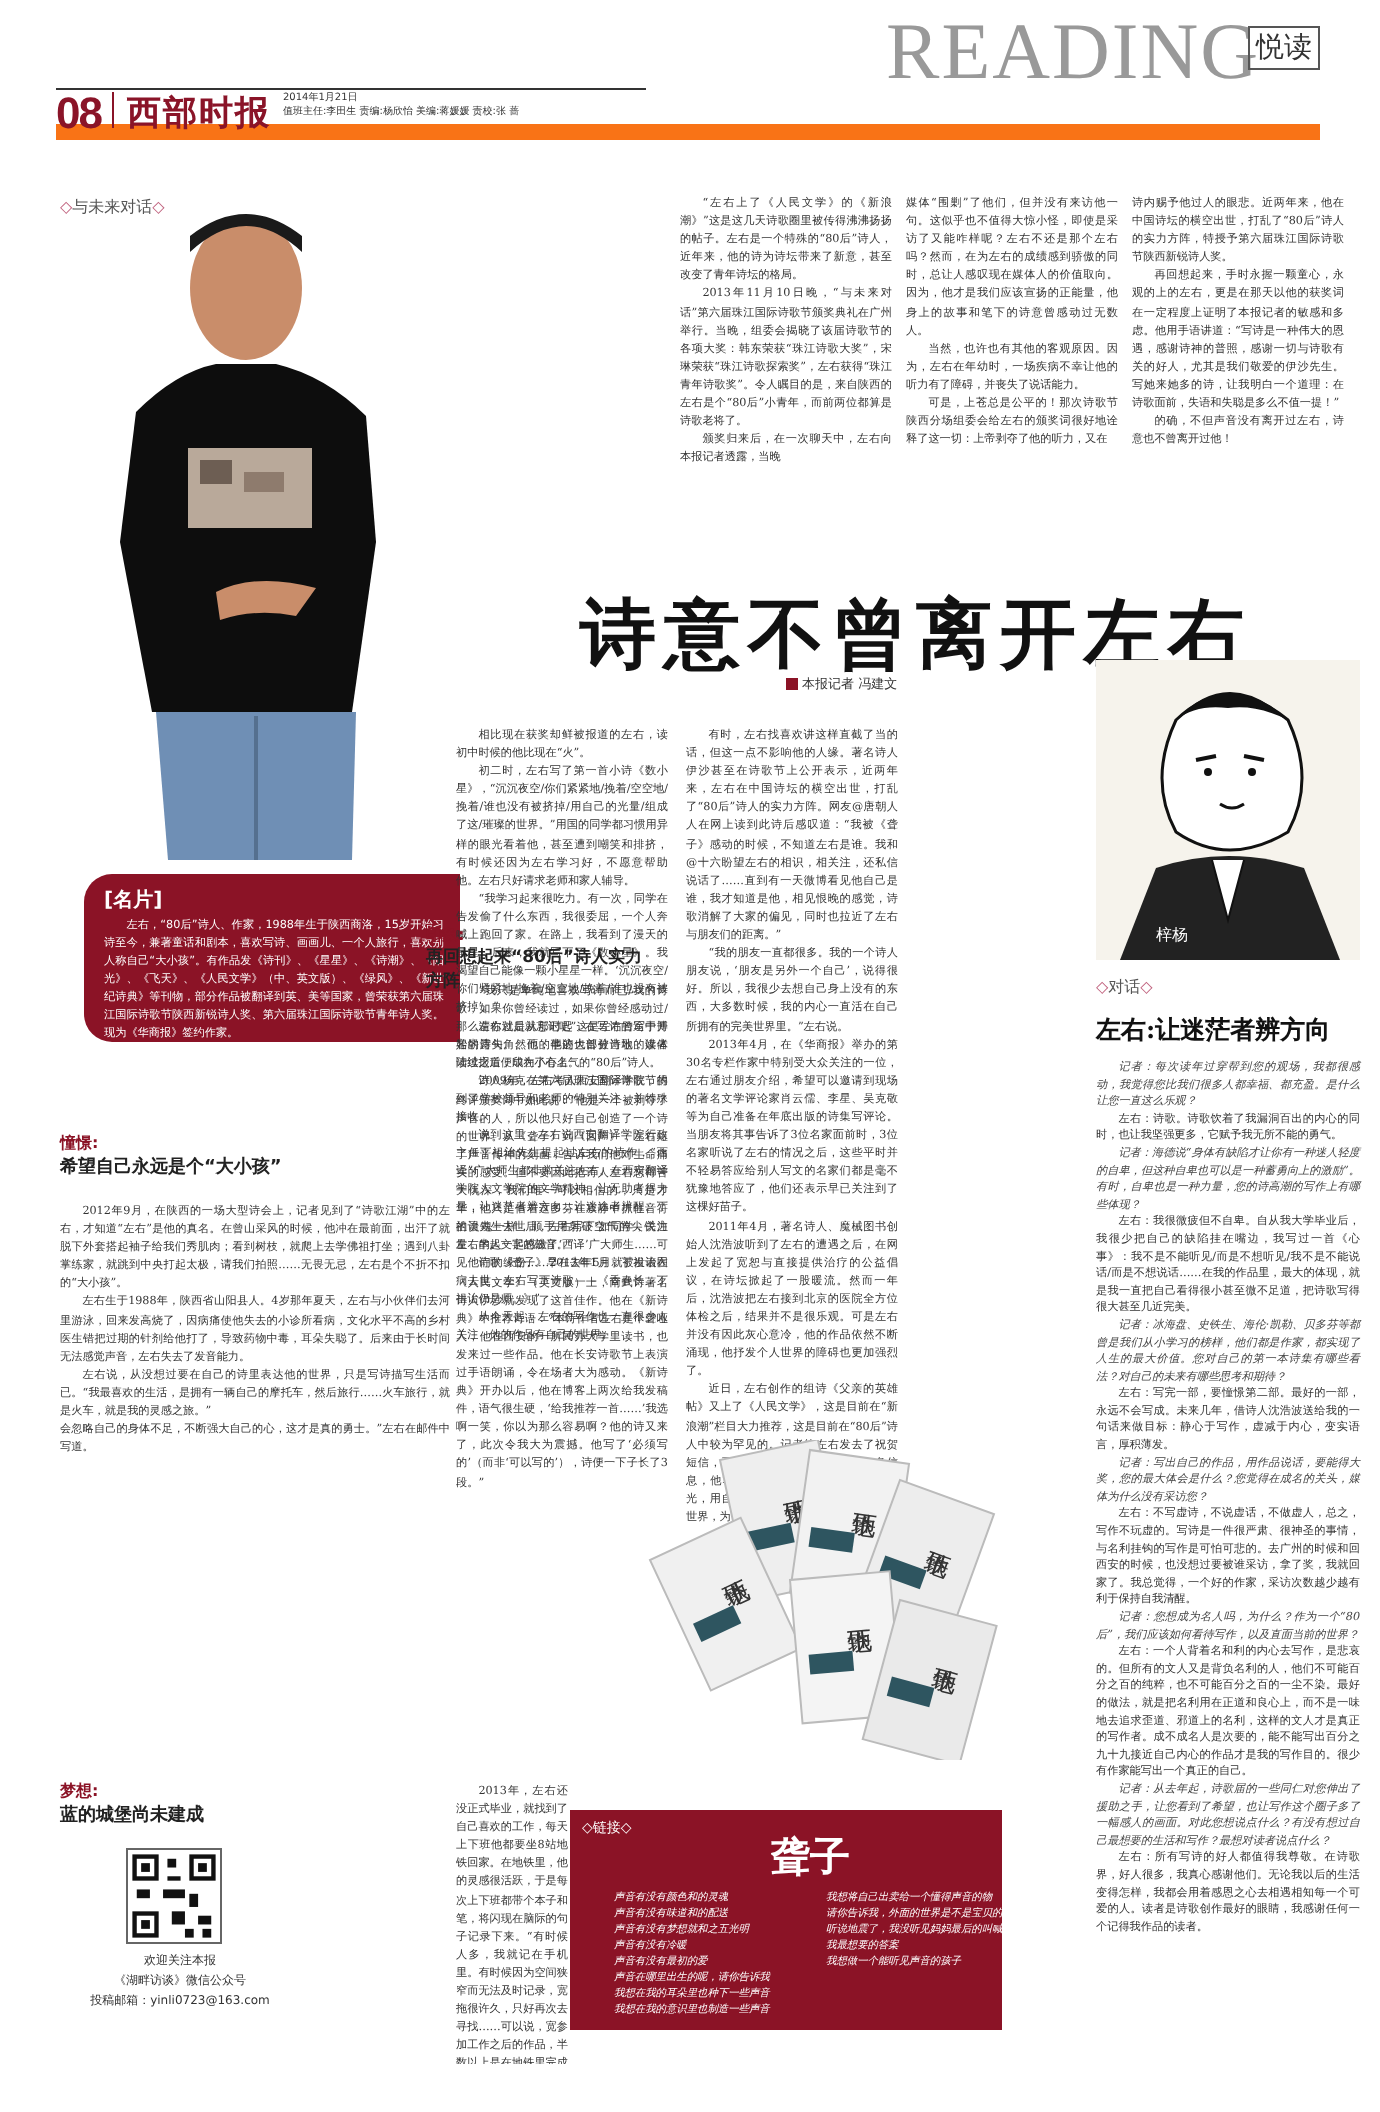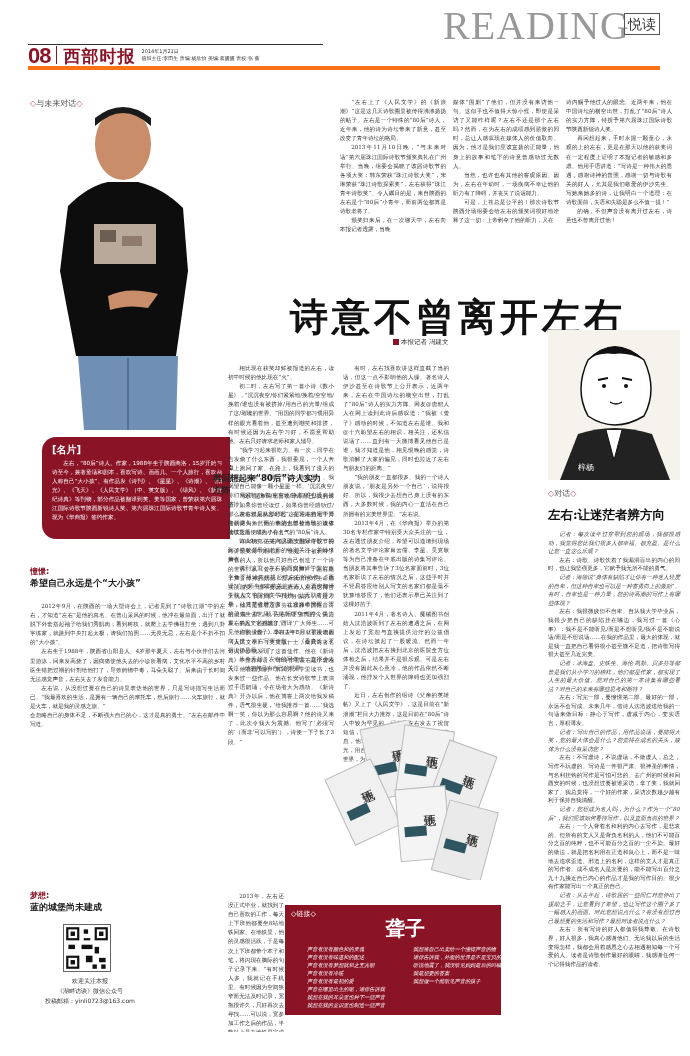--- a/index.html
+++ b/index.html
@@ -1,31 +1,31 @@
 <!DOCTYPE html>
 <html><head>
 <meta charset="utf-8">
 <style>
   * { box-sizing: border-box; margin: 0; padding: 0; }
   body { width: 690px; height: 1056px; background: #fff; font-family: "DejaVu Sans", sans-serif; color: #222; position: relative; overflow: hidden; }
   .abs { position: absolute; }
   .rule-top { left: 28px; top: 44px; width: 295px; height: 1px; background: #333; }
-  .masthead { left: 28px; top: 46px; width: 632px; height: 24px; border-bottom: 4px solid #f97316; display: flex; align-items: center; }
+  .masthead { left: 28px; top: 46px; width: 632px; height: 24px; border-bottom: 8px solid #f97316; display: flex; align-items: flex-start; }
   .page-num { font-family: "Liberation Sans", sans-serif; font-weight: bold; font-size: 22px; color: #8a1428; letter-spacing: -1px; line-height: 22px; }
   .mast-sep { width: 1px; height: 18px; background: #8a1428; margin: 0 6px 2px 6px; }
   .paper-name { font-family: "DejaVu Serif", serif; font-weight: bold; font-size: 17px; color: #8a1428; line-height: 22px; letter-spacing: 1px; }
   .mast-meta { font-size: 5px; line-height: 7px; margin-left: 6px; margin-bottom: 2px; color: #333; }
   .reading { right: 60px; top: 6px; font-family: "Liberation Serif", serif; font-size: 40px; color: #999; letter-spacing: 1px; line-height: 40px; }
   .yuedu { right: 30px; top: 13px; border: 1px solid #555; font-size: 14px; padding: 1px 3px; color: #333; line-height: 18px; }
   .column-tag { font-size: 8px; color: #555; }
   .column-tag .dia { color: #c0627e; }
   .photo { left: 48px; top: 96px; width: 150px; height: 334px; }
   .col-text { font-family: "DejaVu Serif", serif; font-size: 5.6px; line-height: 9.1px; color: #333; text-align: justify; text-indent: 2em; }
   .col-text p { margin: 0; }
-  .namecard { left: 42px; top: 437px; width: 188px; height: 102px; background: #8b1326; border-radius: 14px 0 0 14px; color: #fff; padding: 6px 8px 0 10px; }
+  .namecard { left: 42px; top: 437px; width: 188px; height: 84px; background: #8b1326; border-radius: 14px 0 0 14px; color: #fff; padding: 6px 8px 0 10px; }
   .namecard-title { font-size: 10px; font-weight: bold; margin-bottom: 2px; }
   .namecard-body { font-size: 5.6px; line-height: 9px; text-indent: 2em; text-align: justify; }
   .sub-label { font-size: 8px; font-weight: bold; color: #8b1326; }
   .sub-head { font-size: 9px; color: #222; font-weight: bold; }
   .title-big { left: 290px; top: 292px; font-family: "DejaVu Serif", serif; font-weight: bold; font-size: 38px; letter-spacing: 4px; color: #111; }
   .byline { left: 393px; top: 338px; font-size: 6.5px; color: #333; }
   .byline .sq { display: inline-block; width: 6px; height: 6px; background: #8b1326; margin-right: 2px; vertical-align: -1px; }
   .caricature { left: 548px; top: 330px; width: 132px; height: 150px; background: #f4f1ea; }
   .qr { left: 63px; top: 924px; width: 48px; height: 48px; border: 1px solid #666; background: #fff; }
   .qr-caption { left: 20px; top: 976px; width: 140px; font-size: 6px; line-height: 10px; text-align: center; color: #333; }

